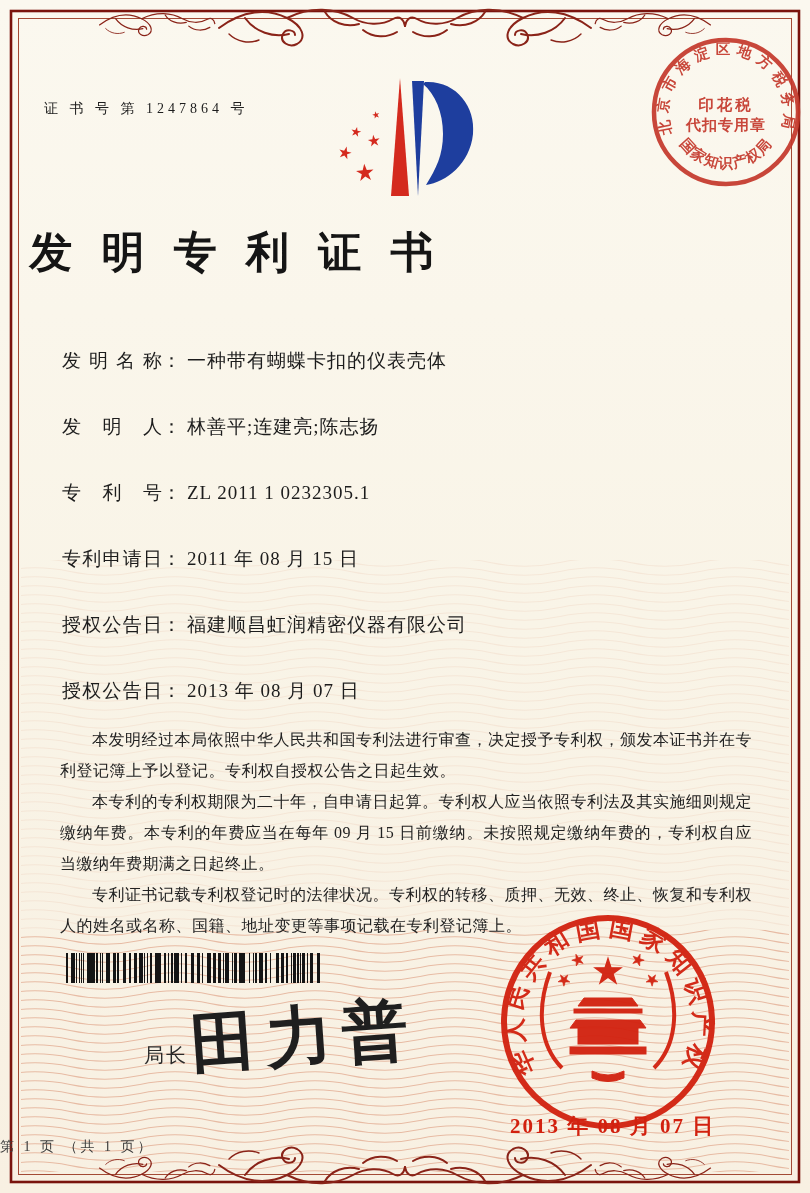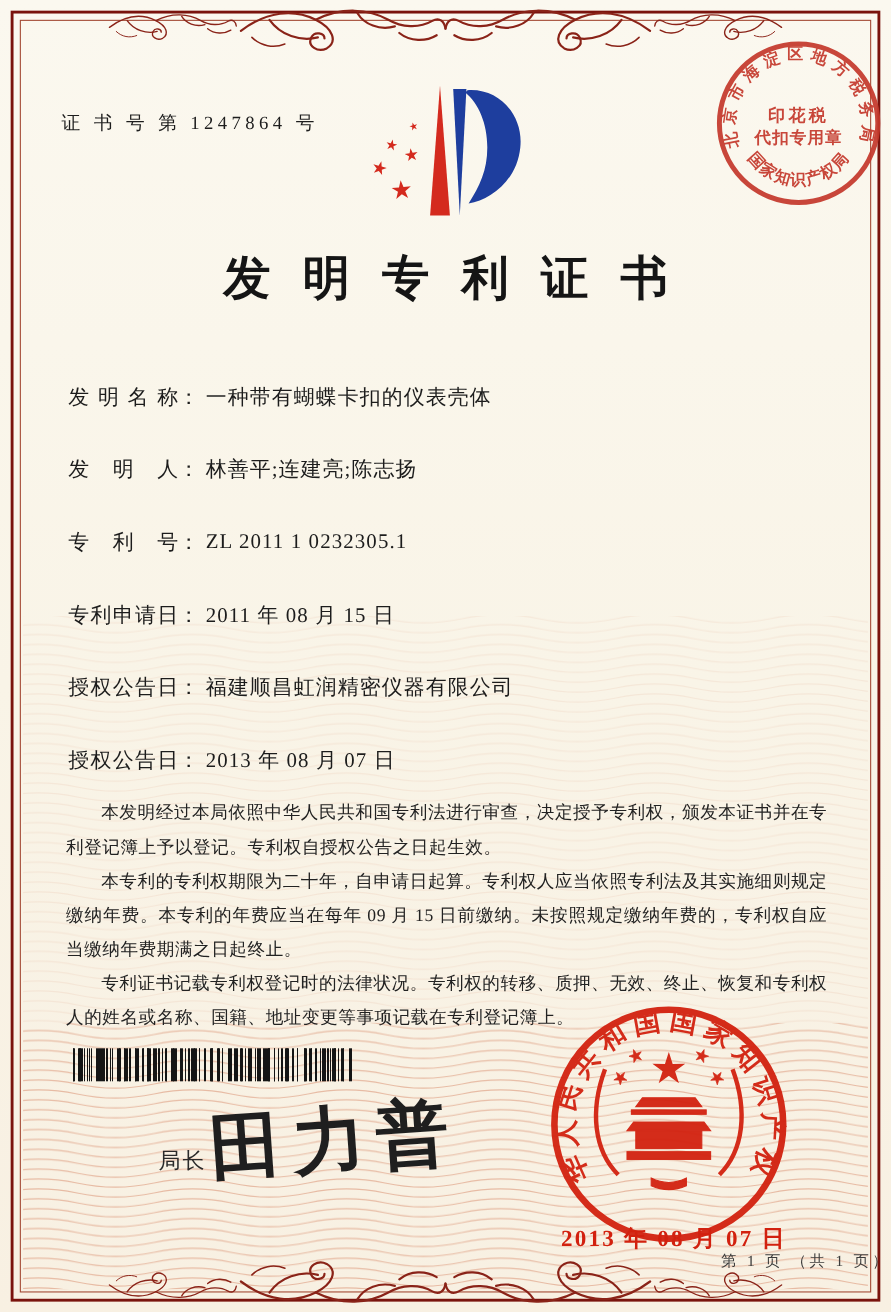--- a/index.html
+++ b/index.html
@@ -10,29 +10,29 @@
   }
   .page {
     position:relative; width:810px; height:1193px; overflow:hidden;
     background:linear-gradient(180deg,#fbf8ef 0%,#f9f4e7 52%,#f8f0e2 100%);
   }
   svg.overlay { position:absolute; left:0; top:0; pointer-events:none; }
   .waves-svg { z-index:1; }
   .frame-svg { z-index:2; }
 
   .cert-no {
-    position:absolute; left:56px; top:100px; z-index:3;
-    font-size:17px; letter-spacing:4px; color:#1d1d1d;
+    position:absolute; left:44px; top:100px; z-index:3;
+    font-size:14px; letter-spacing:4px; color:#1d1d1d;
   }
   .logo-svg { position:absolute; left:330px; top:72px; z-index:3; }
   .tax-stamp-svg { position:absolute; left:642px; top:28px; z-index:4; opacity:.92; }
 
   .title {
     position:absolute; left:0; right:0; top:224px; z-index:3;
-    text-align:center; font-size:43px; font-weight:600; color:#151515;
+    font-size:43px; font-weight:600; color:#151515;
     letter-spacing:0.68em; text-indent:0.68em; white-space:nowrap;
   }
 
   .fields { position:absolute; left:62px; top:348px; z-index:3; width:640px; }
   .field-row { display:flex; align-items:center; margin-bottom:40px; font-size:19px; color:#1c1c1c; }
   .field-label {
     display:inline-block; width:100px; text-align:justify; text-align-last:justify;
     letter-spacing:normal; flex:0 0 auto;
   }
   .field-colon { flex:0 0 auto; margin-right:6px; }
@@ -60,21 +60,21 @@
   }
 
   .seal-svg { position:absolute; left:492px; top:906px; z-index:4; }
   .seal-date {
     position:absolute; left:510px; top:1112px; z-index:5;
     font-size:21px; font-weight:700; color:#d2210f; letter-spacing:2px;
   }
 
   .footer {
     position:absolute; left:0; right:0; top:1138px; z-index:3;
-    text-align:right; font-size:14px; color:#3c3c3c; letter-spacing:3px;
+    text-align:left; font-size:14px; color:#3c3c3c; letter-spacing:3px;
   }
 </style>
 </head>
 <body>
 
 <div class="page">
 
   <svg class="overlay waves-svg" width="810" height="1193" viewBox="0 0 810 1193">
     <defs>
       <pattern id="waves" width="140" height="9" patternUnits="userSpaceOnUse">

